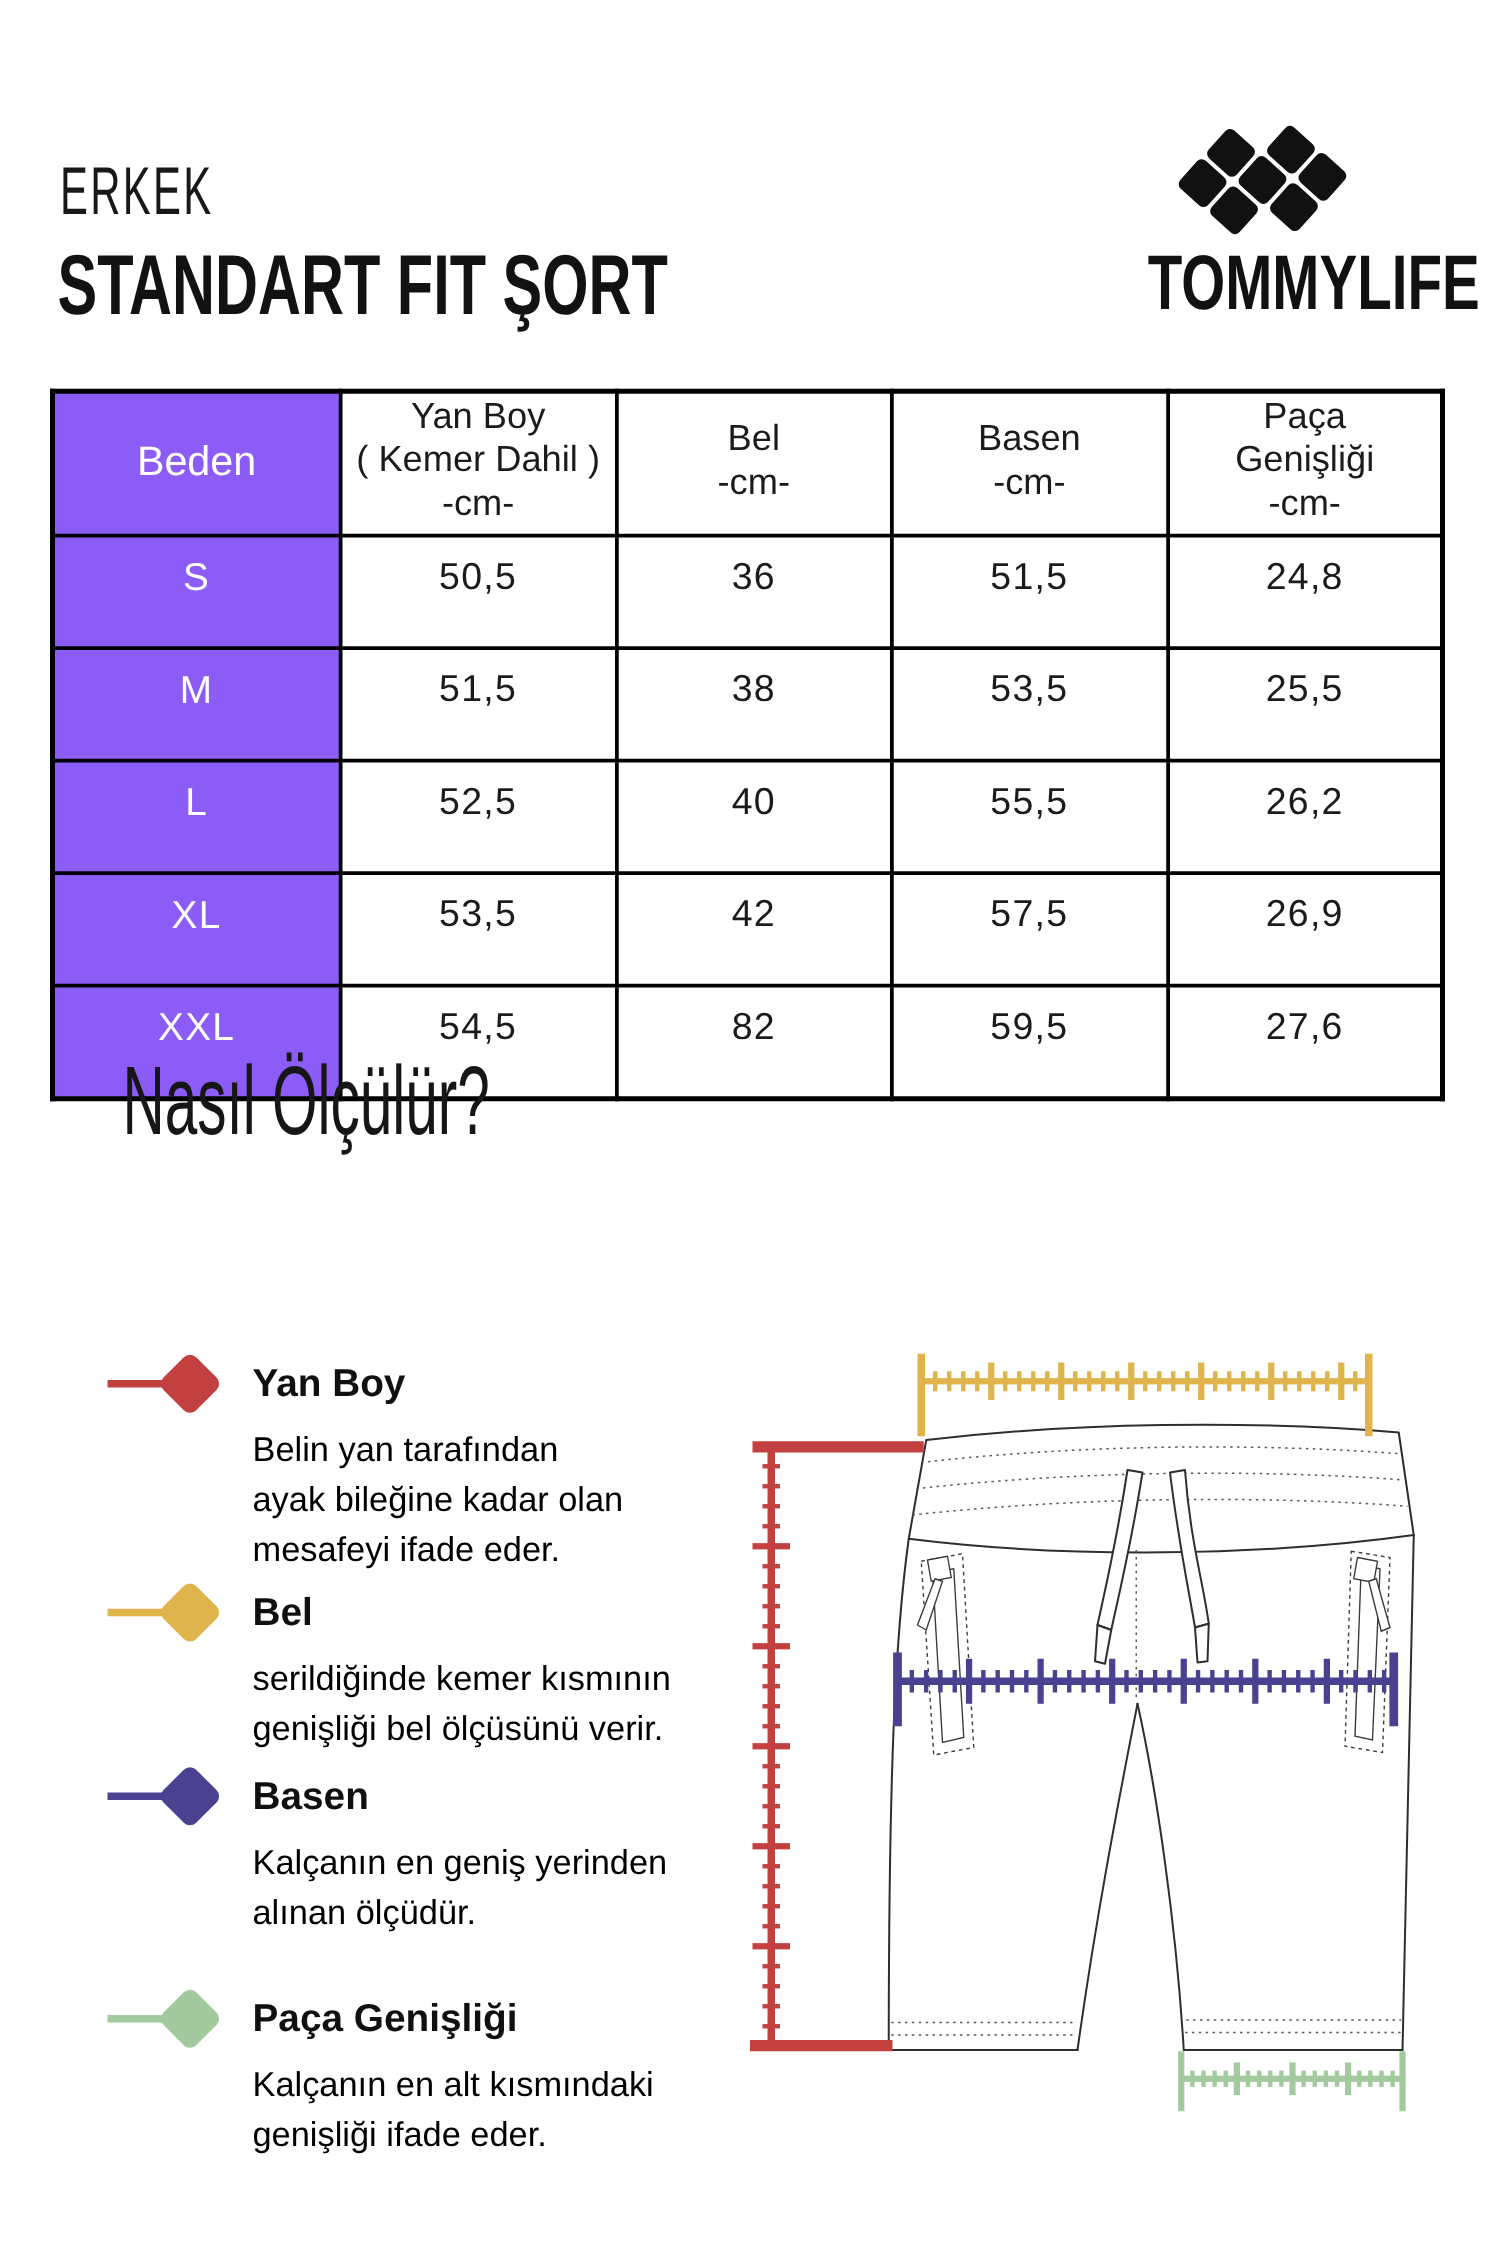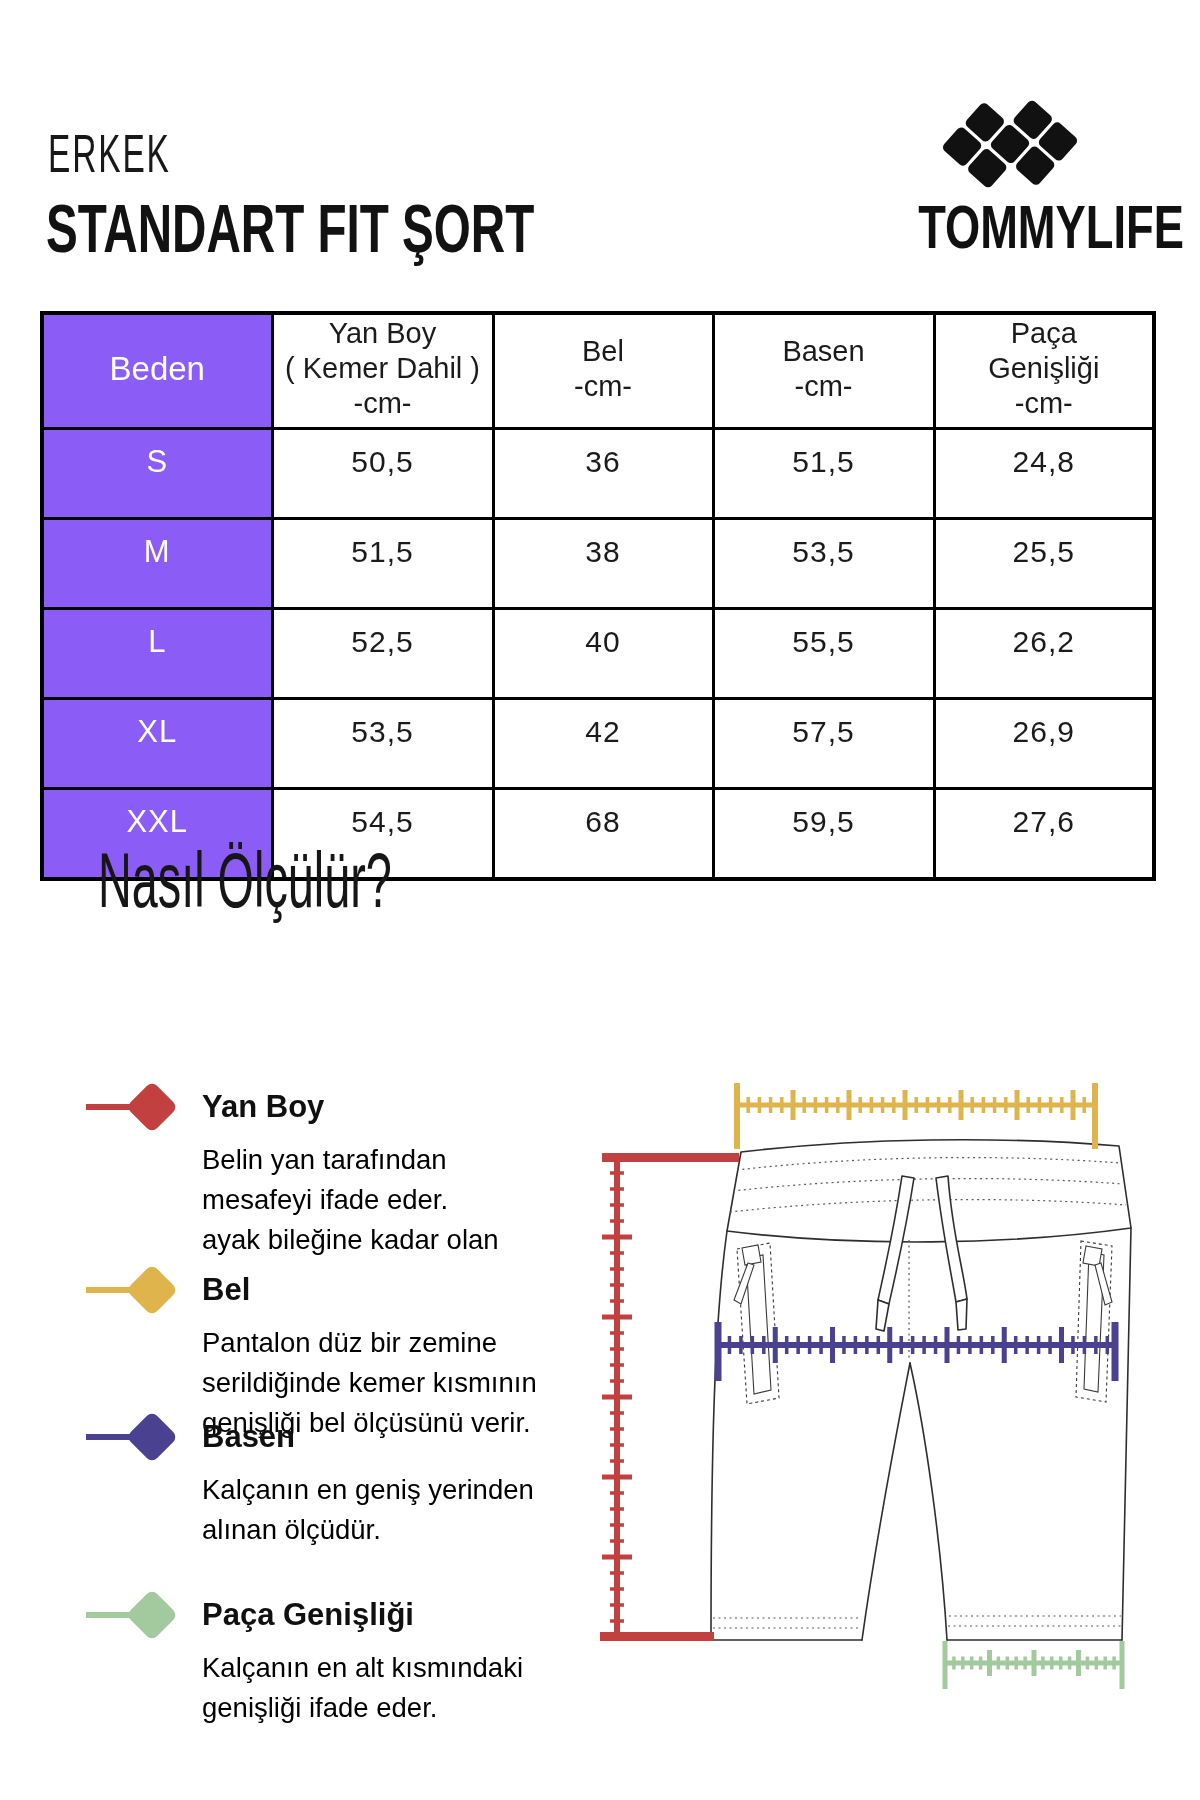--- a/index.html
+++ b/index.html
@@ -145,53 +145,52 @@
         <tr>
           <td class="size-col">XL</td>
           <td>53,5</td>
           <td>42</td>
           <td>57,5</td>
           <td>26,9</td>
         </tr>
         <tr>
           <td class="size-col">XXL</td>
           <td>54,5</td>
-          <td>68</td>
+          <td>82</td>
           <td>59,5</td>
           <td>27,6</td>
         </tr>
       </tbody>
   </table>
 </div>
 
 <div class="abs howto-title-box">
   <span class="howto-title">Nasıl Ölçülür?</span>
 </div>
 
 <div id="legend">
     <div class="legend-item" style="top: 1076px;">
       <svg class="marker" width="130" height="62" viewBox="0 0 130 62">
         <rect x="14" y="28" width="58" height="6" fill="#C2403F"></rect>
         <rect x="61.5" y="12.5" width="37" height="37" rx="7" fill="#C2403F" transform="rotate(45 80 31)"></rect>
       </svg>
       <div class="legend-title">Yan Boy</div>
       <div class="legend-desc">
         <div>Belin yan tarafından</div>
+        <div>ayak bileğine kadar olan</div>
         <div>mesafeyi ifade eder.</div>
-        <div>ayak bileğine kadar olan</div>
       </div>
     </div>
     <div class="legend-item" style="top: 1259px;">
       <svg class="marker" width="130" height="62" viewBox="0 0 130 62">
         <rect x="14" y="28" width="58" height="6" fill="#E0B44C"></rect>
         <rect x="61.5" y="12.5" width="37" height="37" rx="7" fill="#E0B44C" transform="rotate(45 80 31)"></rect>
       </svg>
       <div class="legend-title">Bel</div>
       <div class="legend-desc">
-        <div>Pantalon düz bir zemine</div>
         <div>serildiğinde kemer kısmının</div>
         <div>genişliği bel ölçüsünü verir.</div>
       </div>
     </div>
     <div class="legend-item" style="top: 1406px;">
       <svg class="marker" width="130" height="62" viewBox="0 0 130 62">
         <rect x="14" y="28" width="58" height="6" fill="#4A4190"></rect>
         <rect x="61.5" y="12.5" width="37" height="37" rx="7" fill="#4A4190" transform="rotate(45 80 31)"></rect>
       </svg>
       <div class="legend-title">Basen</div>

